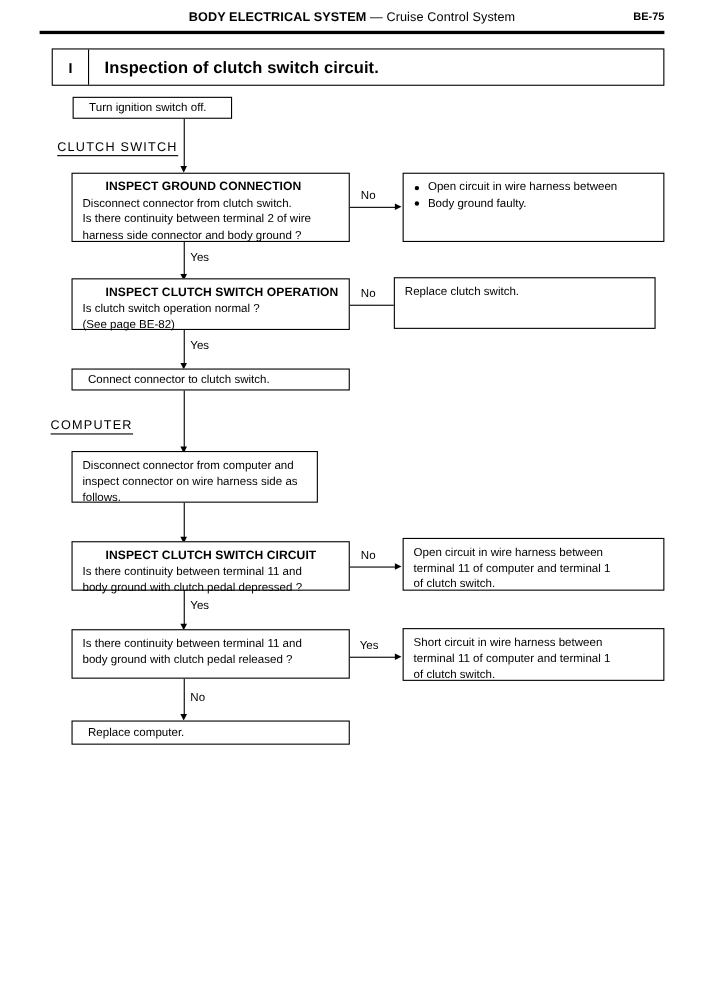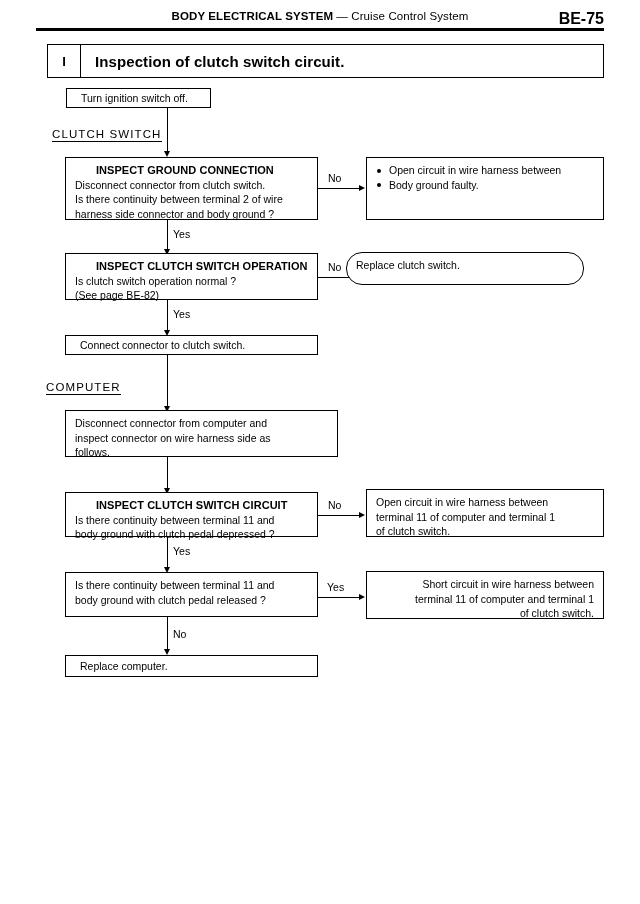--- a/index.html
+++ b/index.html
@@ -42,21 +42,21 @@
   #header-title .dash {
     font-weight: normal;
   }
   #header-title .sub {
     font-weight: normal;
   }
   #page-number {
     position: absolute;
     right: 36px;
     top: 0;
-    font-size: 16px;
+    font-size: 10px;
     font-weight: bold;
     white-space: nowrap;
   }
   #header-rule {
     position: absolute;
     left: 36px;
     top: 28px;
     width: 568px;
     height: 3px;
     background: #000000;
@@ -244,38 +244,38 @@
 <div class="node" style="left:65px; top:253px; width:253px; height:47px;">
   <span class="title">INSPECT CLUTCH SWITCH OPERATION</span>
   <span class="line">Is clutch switch operation normal ?</span>
   <span class="line">(See page BE-82)</span>
 </div>
 
 <div class="hline" style="left:318px; top:277px; width:42px;"></div>
 <div class="arrow-right" style="left:359px; top:273.5px;"></div>
 <div class="branch-label" style="left:328px; top:261px;">No</div>
 
-<div class="node" style="left:346px; top:252px; width:238px; height:33px;border-radius:16px;">
+<div class="node" style="left:358px; top:252px; width:238px; height:47px;">
   <span class="line">Replace clutch switch.</span>
 </div>
 
 <div class="vline" style="left:167px; top:300px; height:33px;"></div>
 <div class="arrow-down" style="left:163.5px; top:330px;"></div>
 <div class="branch-label" style="left:173px; top:308px;">Yes</div>
 
 <div class="node centered" style="left:65px; top:335px; width:253px; height:20px;">
   <span class="line">Connect connector to clutch switch.</span>
 </div>
 
 <div class="vline" style="left:167px; top:355px; height:54px;"></div>
 <div class="arrow-down" style="left:163.5px; top:406px;"></div>
 
 <div class="group-label" style="left:46px; top:381px;">COMPUTER</div>
 
-<div class="node" style="left:65px; top:410px; width:273px; height:47px;">
+<div class="node" style="left:65px; top:410px; width:224px; height:47px;">
   <span class="line">Disconnect connector from computer and</span>
   <span class="line">inspect connector on wire harness side as</span>
   <span class="line">follows.</span>
 </div>
 
 <div class="vline" style="left:167px; top:457px; height:34px;"></div>
 <div class="arrow-down" style="left:163.5px; top:488px;"></div>
 
 <div class="node" style="left:65px; top:492px; width:253px; height:45px;">
   <span class="title">INSPECT CLUTCH SWITCH CIRCUIT</span>
@@ -299,21 +299,21 @@
 
 <div class="node" style="left:65px; top:572px; width:253px; height:45px;">
   <span class="line">Is there continuity between terminal 11 and</span>
   <span class="line">body ground with clutch pedal released ?</span>
 </div>
 
 <div class="hline" style="left:318px; top:597px; width:42px;"></div>
 <div class="arrow-right" style="left:359px; top:593.5px;"></div>
 <div class="branch-label" style="left:327px; top:581px;">Yes</div>
 
-<div class="node" style="left:366px; top:571px; width:238px; height:48px;text-align:right;">
+<div class="node" style="left:366px; top:571px; width:238px; height:48px;">
   <span class="line">Short circuit in wire harness between</span>
   <span class="line">terminal 11 of computer and terminal 1</span>
   <span class="line">of clutch switch.</span>
 </div>
 
 <div class="vline" style="left:167px; top:617px; height:35px;"></div>
 <div class="arrow-down" style="left:163.5px; top:649px;"></div>
 <div class="branch-label" style="left:173px; top:628px;">No</div>
 
 <div class="node centered" style="left:65px; top:655px; width:253px; height:22px;">

